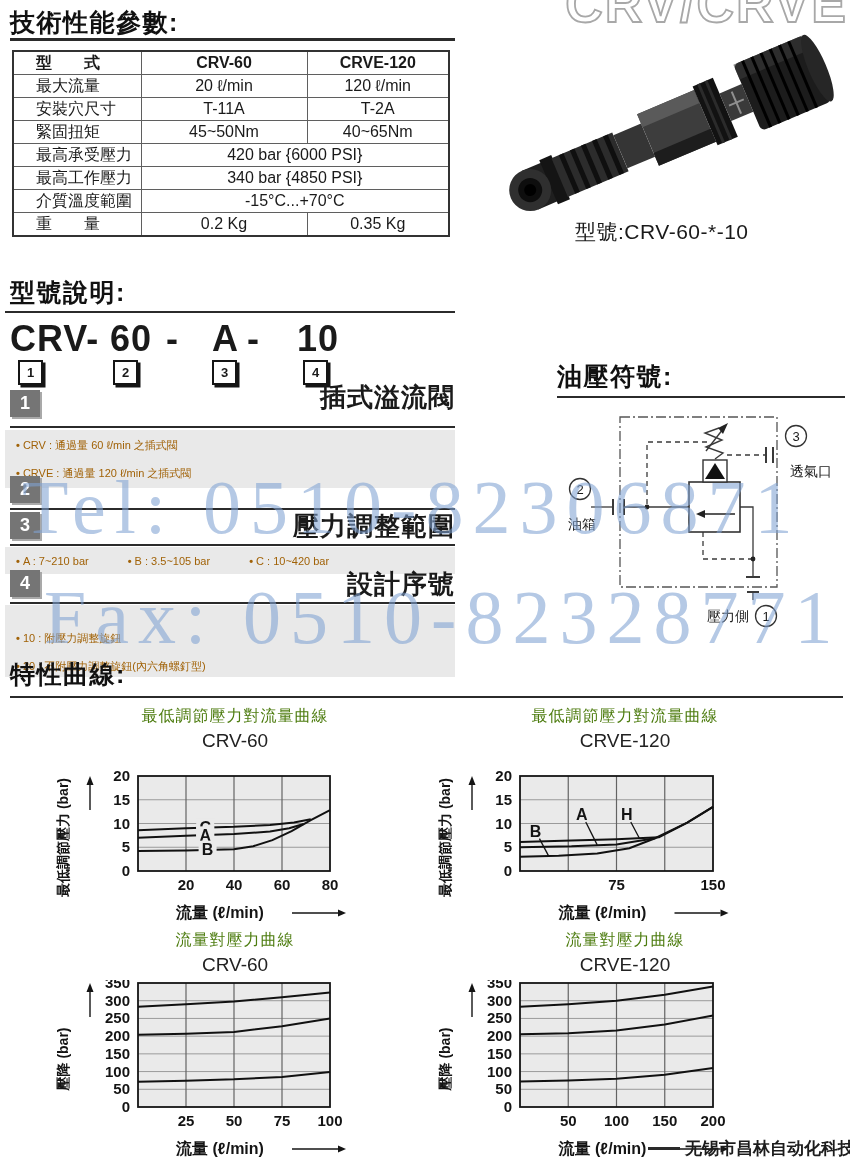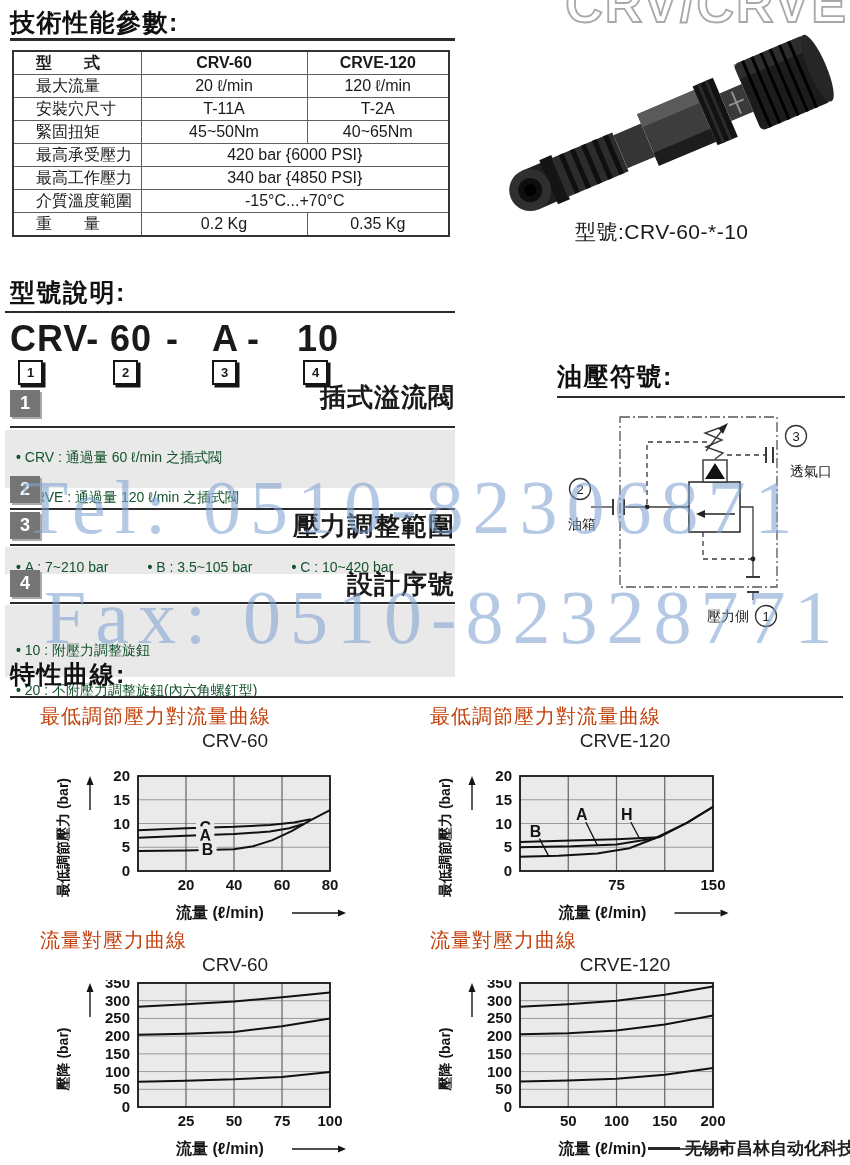--- a/index.html
+++ b/index.html
@@ -21,27 +21,27 @@
   .caption{position:absolute;left:575px;top:218px;font-size:21px;letter-spacing:.5px;white-space:nowrap;}
   
   .code{position:absolute;top:318px;font-weight:bold;font-size:36px;letter-spacing:1px;}
   .code-box{position:absolute;top:360px;width:21px;height:21px;border:2px solid #151515;background:#fff;
             box-shadow:2.5px 2.5px 0 #151515;font-weight:bold;font-size:13px;display:flex;align-items:center;justify-content:center;}
   .sec-num{position:absolute;left:10px;width:30px;height:27px;background:#757575;color:#fff;font-weight:bold;font-size:18px;
            display:flex;align-items:center;justify-content:center;box-shadow:2px 2px 0 #a9a9a9;}
   .sec-title{position:absolute;left:60px;width:395px;text-align:right;font-weight:bold;font-size:26px;letter-spacing:1px;white-space:nowrap;}
   .sec-title .suffix{font-size:16px;font-weight:bold;margin-left:4px;}
   .strip{position:absolute;left:5px;width:450px;background:#e9e9e9;}
-  .bullet{font-size:14px;line-height:28px;padding-left:11px;white-space:nowrap;color:#14532d;margin-top:12px;}
+  .bullet{font-size:11px;line-height:28px;padding-left:11px;white-space:nowrap;color:#a16207;}
   .bullet::before{content:"• ";font-weight:bold;}
   .strip.inline{display:flex;gap:28px;align-items:center;}
   
   svg text{font-family:"Liberation Sans",sans-serif;}
   .chart{position:absolute;width:390px;}
-  .chart .t1{font-size:20px;font-weight:500;letter-spacing:1px;color:#c2410c;line-height:24px;}
+  .chart .t1{text-align:center;font-size:16px;font-weight:500;letter-spacing:1px;color:#4d7c0f;line-height:24px;}
   .chart .t2{text-align:center;font-size:19px;font-weight:500;color:#222;line-height:22px;margin-top:2px;}
   .chart svg{display:block;margin-top:4px;}
   
   .wm{position:absolute;font-family:"Liberation Serif",serif;font-size:76px;letter-spacing:9px;
       color:rgba(128,162,210,0.58);white-space:nowrap;z-index:5;pointer-events:none;}
   .company{position:absolute;left:648px;top:1137px;display:flex;align-items:center;gap:5px;z-index:6;}
   .company .dash{width:32px;height:2.5px;background:#2a2a2a;}
   .company .txt{font-weight:bold;font-size:17px;color:#1c1c1c;white-space:nowrap;}
 </style>
 </head>

